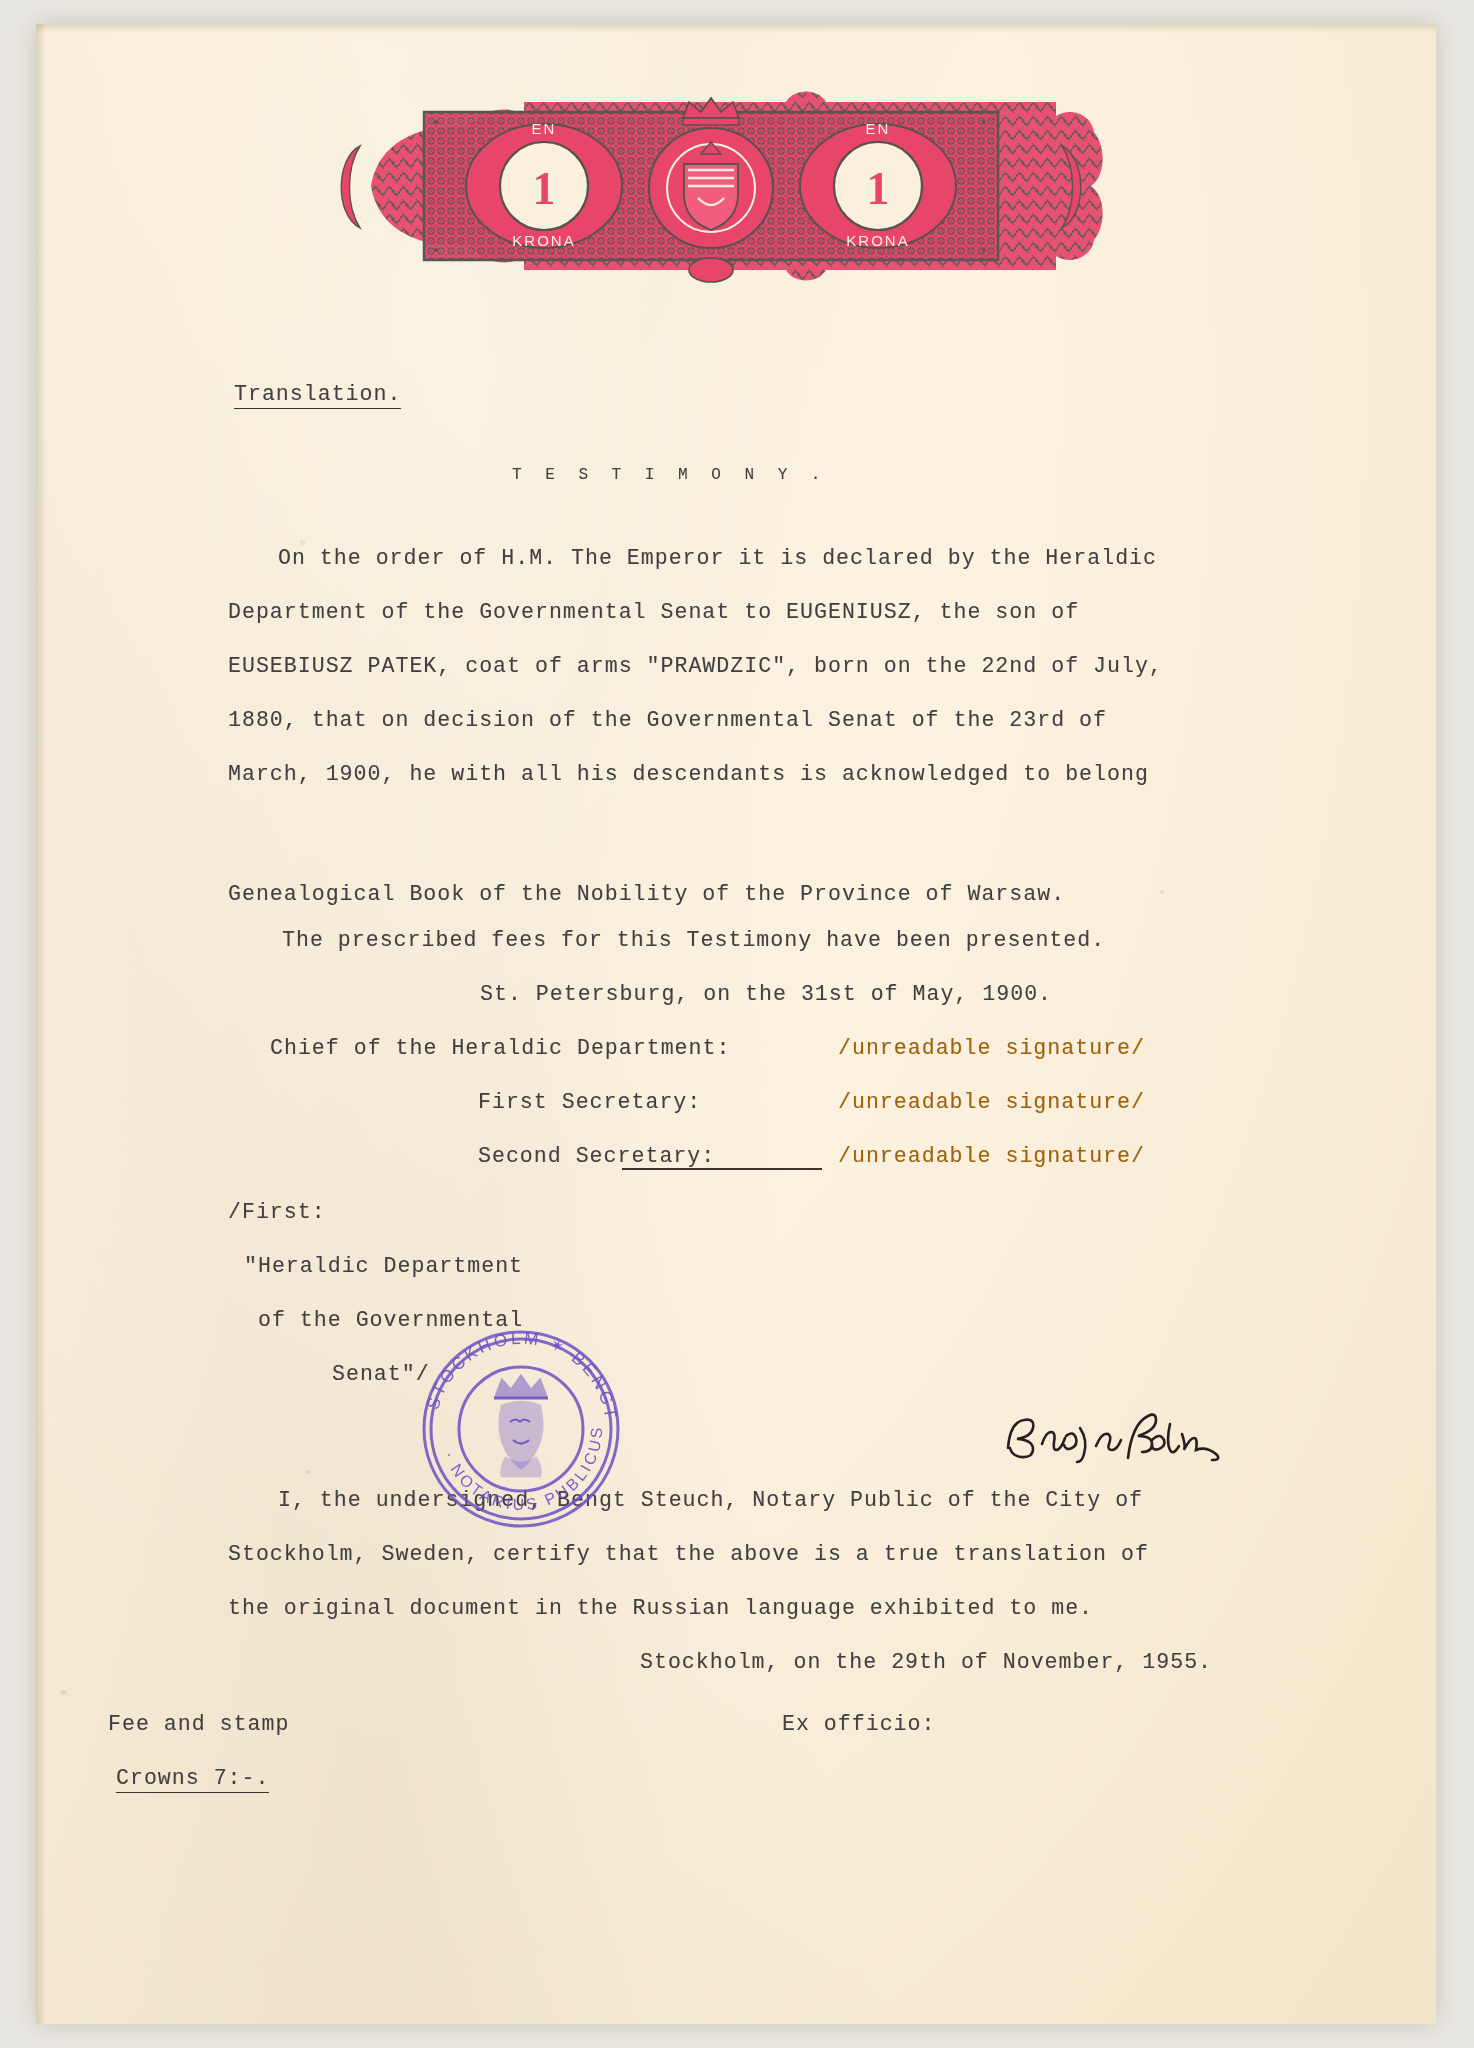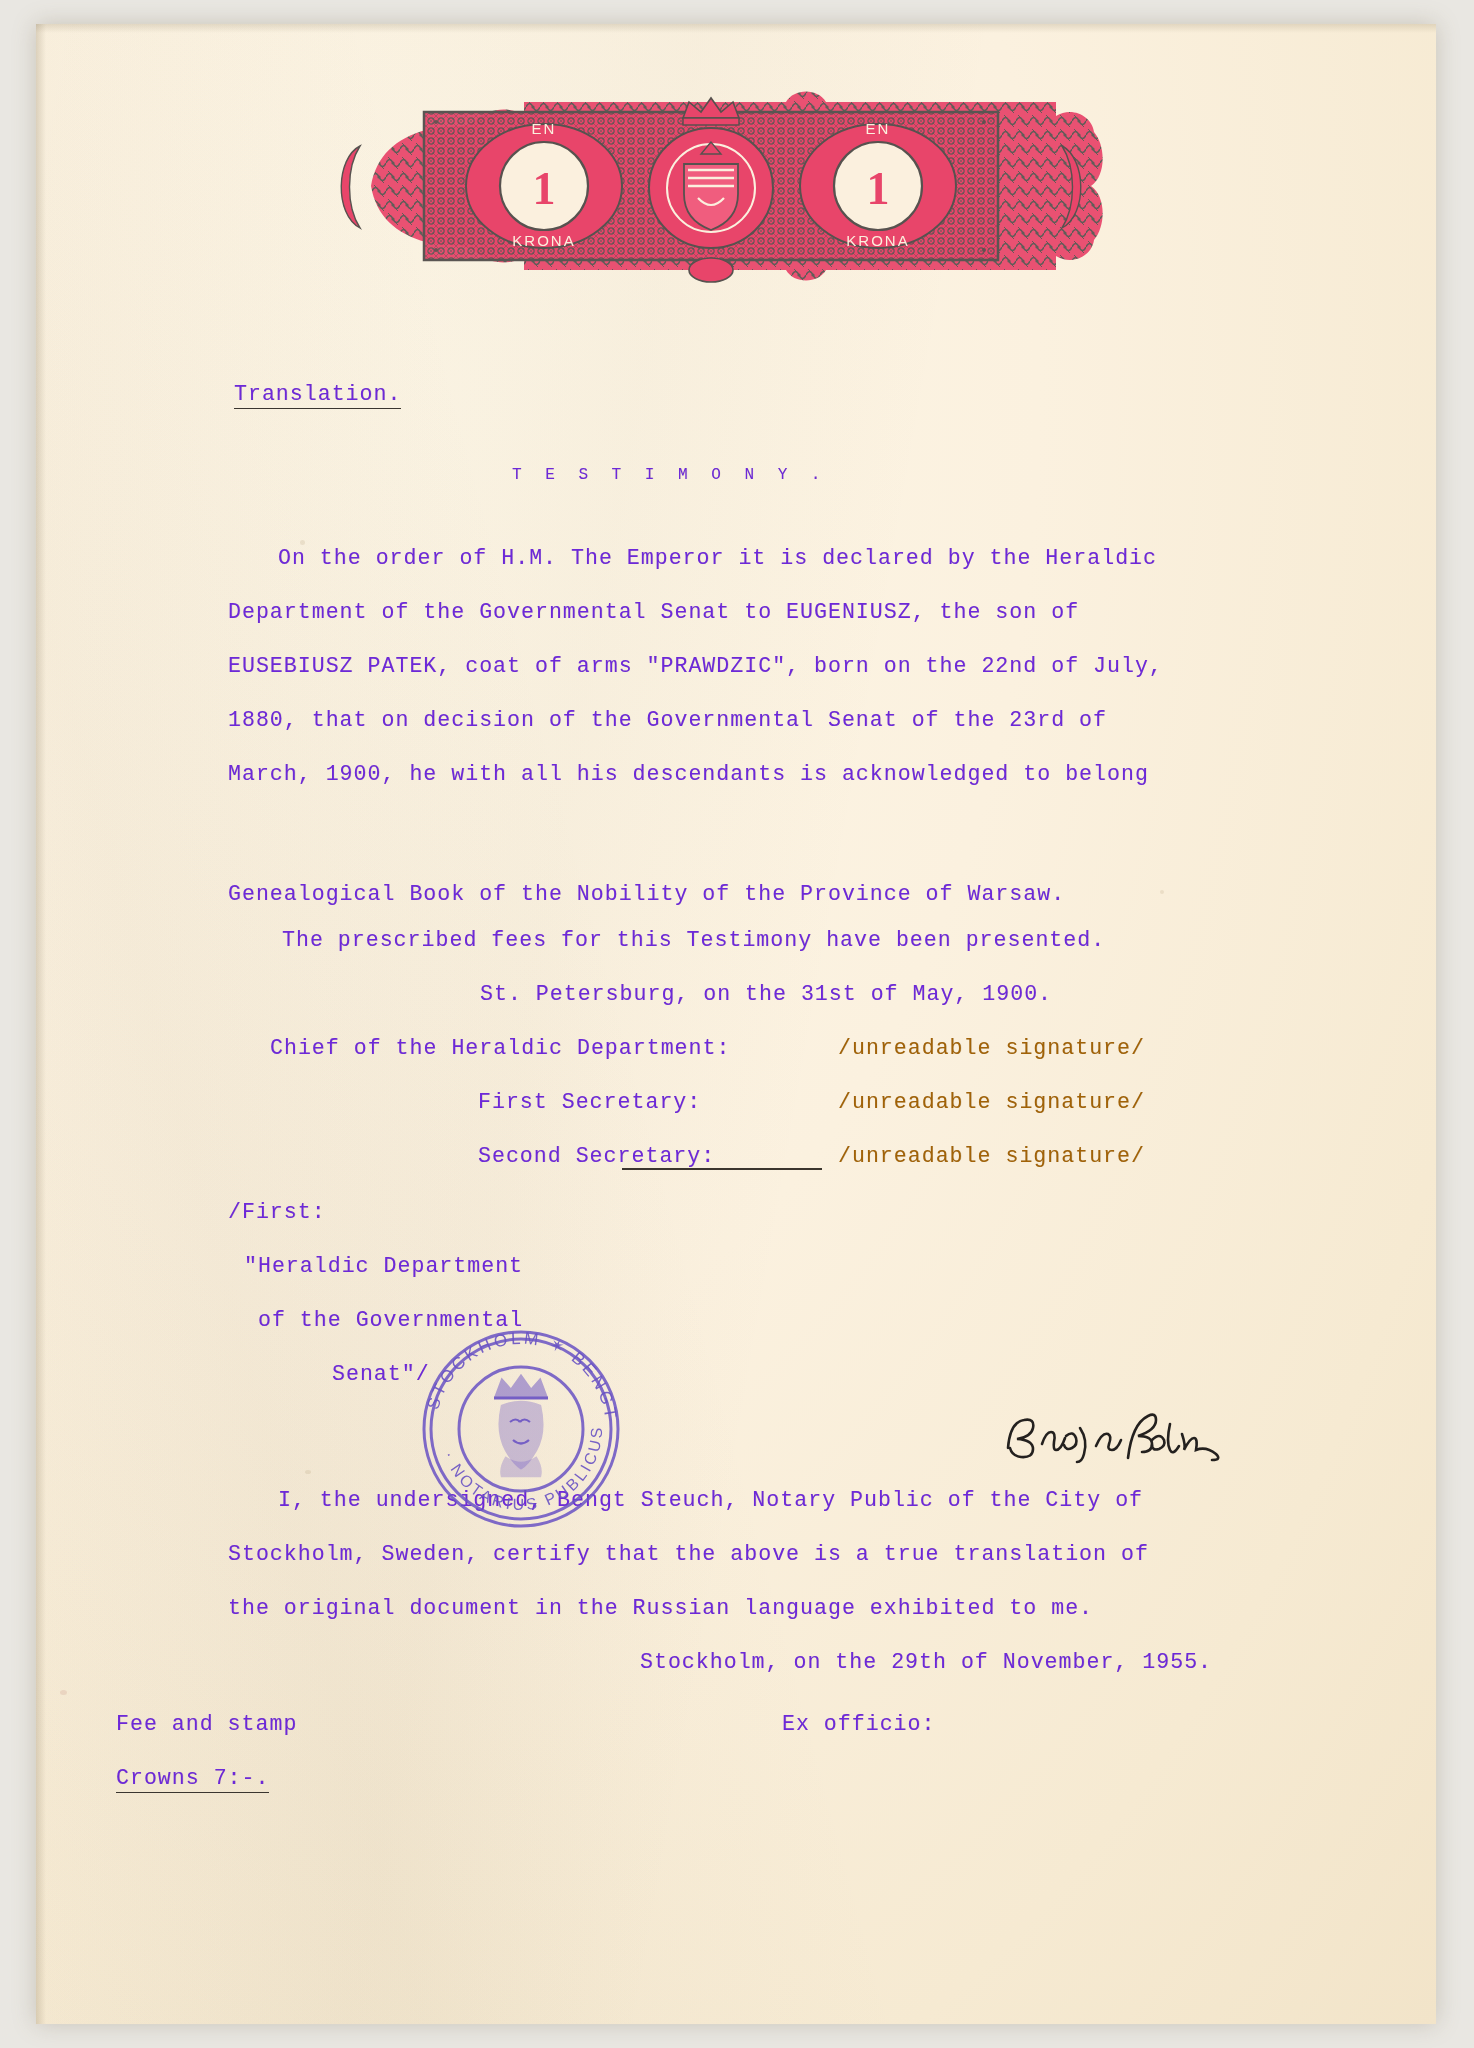--- a/index.html
+++ b/index.html
@@ -57,21 +57,21 @@
     left: 0; top: 0;
     width: 1400px; height: 2000px;
     color: #2e2b28;
     font-family: "Liberation Mono", monospace;
   }
   .line {
     position: absolute;
     white-space: pre;
     font-size: 21.5px;
     letter-spacing: 1.05px;
-    color: #6d28d9;
+    color: #404040;
     text-shadow: 0.4px 0.3px 0 rgba(70,60,50,0.20);
   }
   .line.light { color: #a16207; }
   .u {
     border-bottom: 1.6px solid #3a352f;
     padding-bottom: 2px;
   }
   .title {
     font-size: 16px;
     letter-spacing: 7px;
@@ -233,21 +233,21 @@
     <div class="line" style="left:332px; top:1362px;">Senat"/</div>
 
     <div class="rule"></div>
 
     <div class="line" style="left:278px; top:1488px;">I, the undersigned, Bengt Steuch, Notary Public of the City of</div>
     <div class="line" style="left:228px; top:1542px;">Stockholm, Sweden, certify that the above is a true translation of</div>
     <div class="line" style="left:228px; top:1596px;">the original document in the Russian language exhibited to me.</div>
 
     <div class="line" style="left:640px; top:1650px;">Stockholm, on the 29th of November, 1955.</div>
 
-    <div class="line" style="left:116px; top:1712px;">Fee and stamp</div>
+    <div class="line" style="left:108px; top:1712px;">Fee and stamp</div>
     <div class="line u" style="left:116px; top:1766px;">Crowns 7:-.</div>
 
     <div class="line" style="left:782px; top:1712px;">Ex officio:</div>
   </div>
 
   <div class="seal">
     <svg width="222" height="222" viewBox="0 0 222 222" xmlns="http://www.w3.org/2000/svg" aria-hidden="true">
       <defs>
         <path id="arcTop" d="M 26 111 a 85 85 0 0 1 170 0"></path>
         <path id="arcBot" d="M 30 111 a 81 81 0 0 0 162 0"></path>

